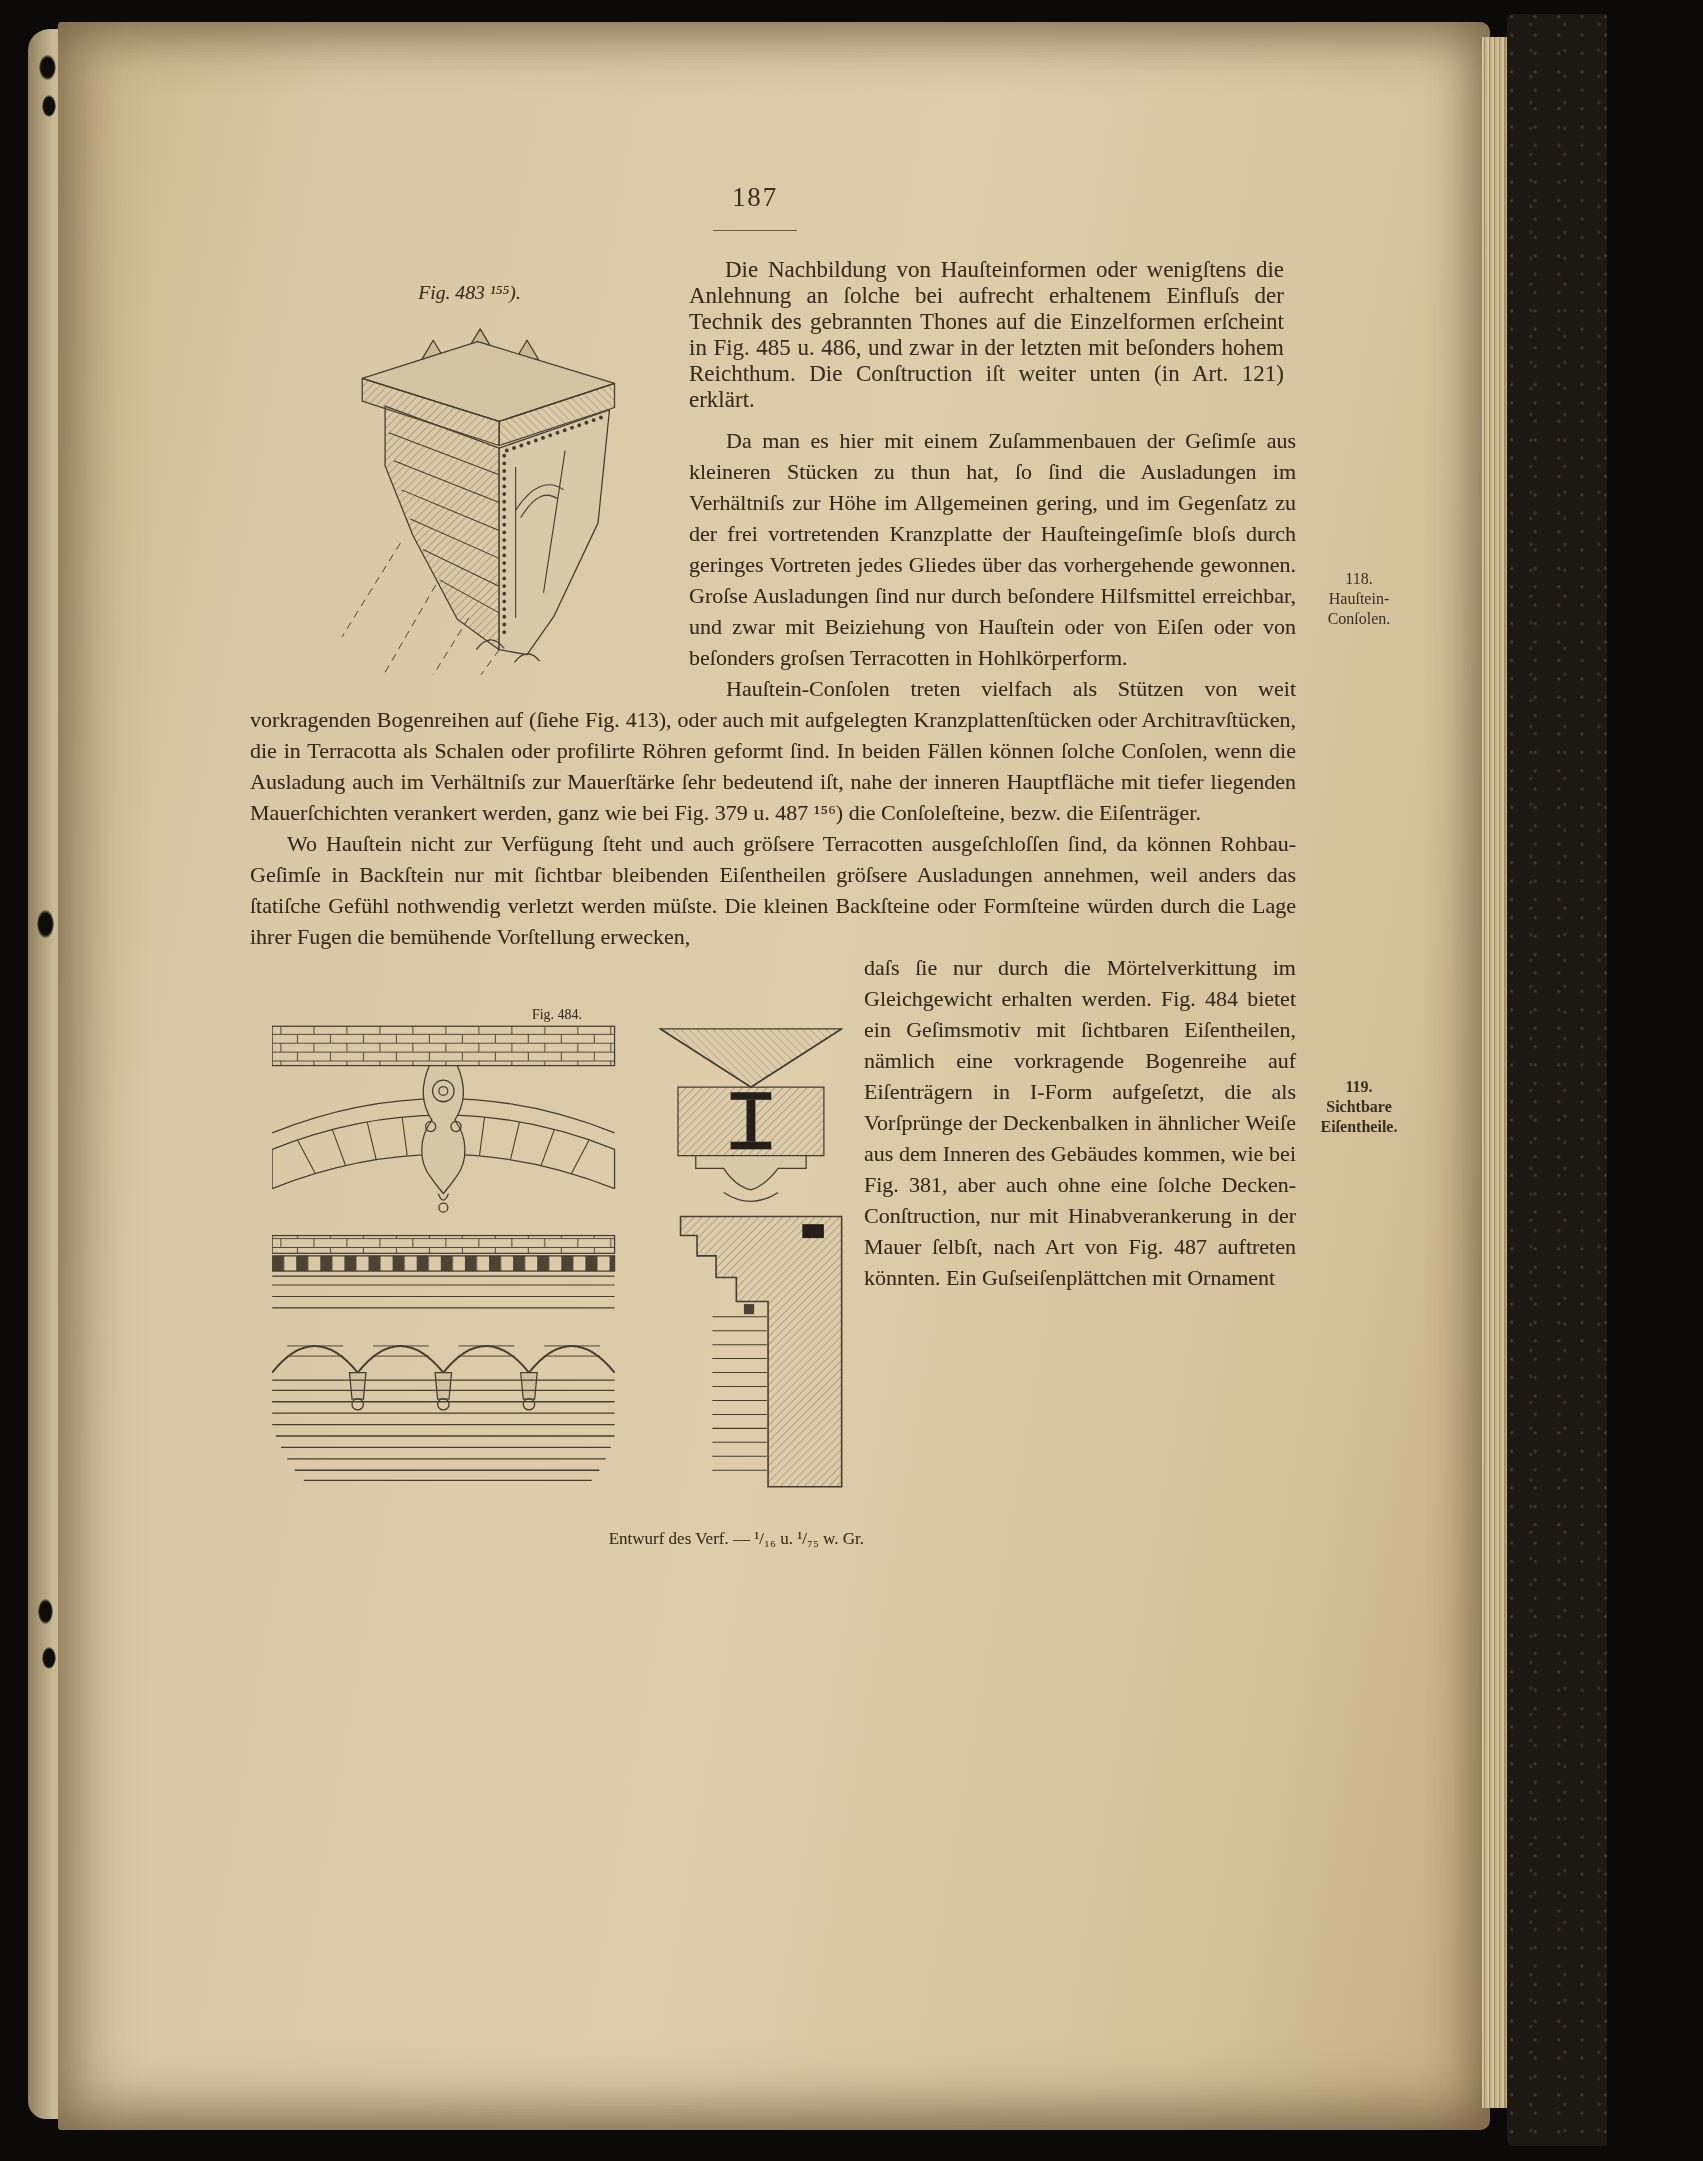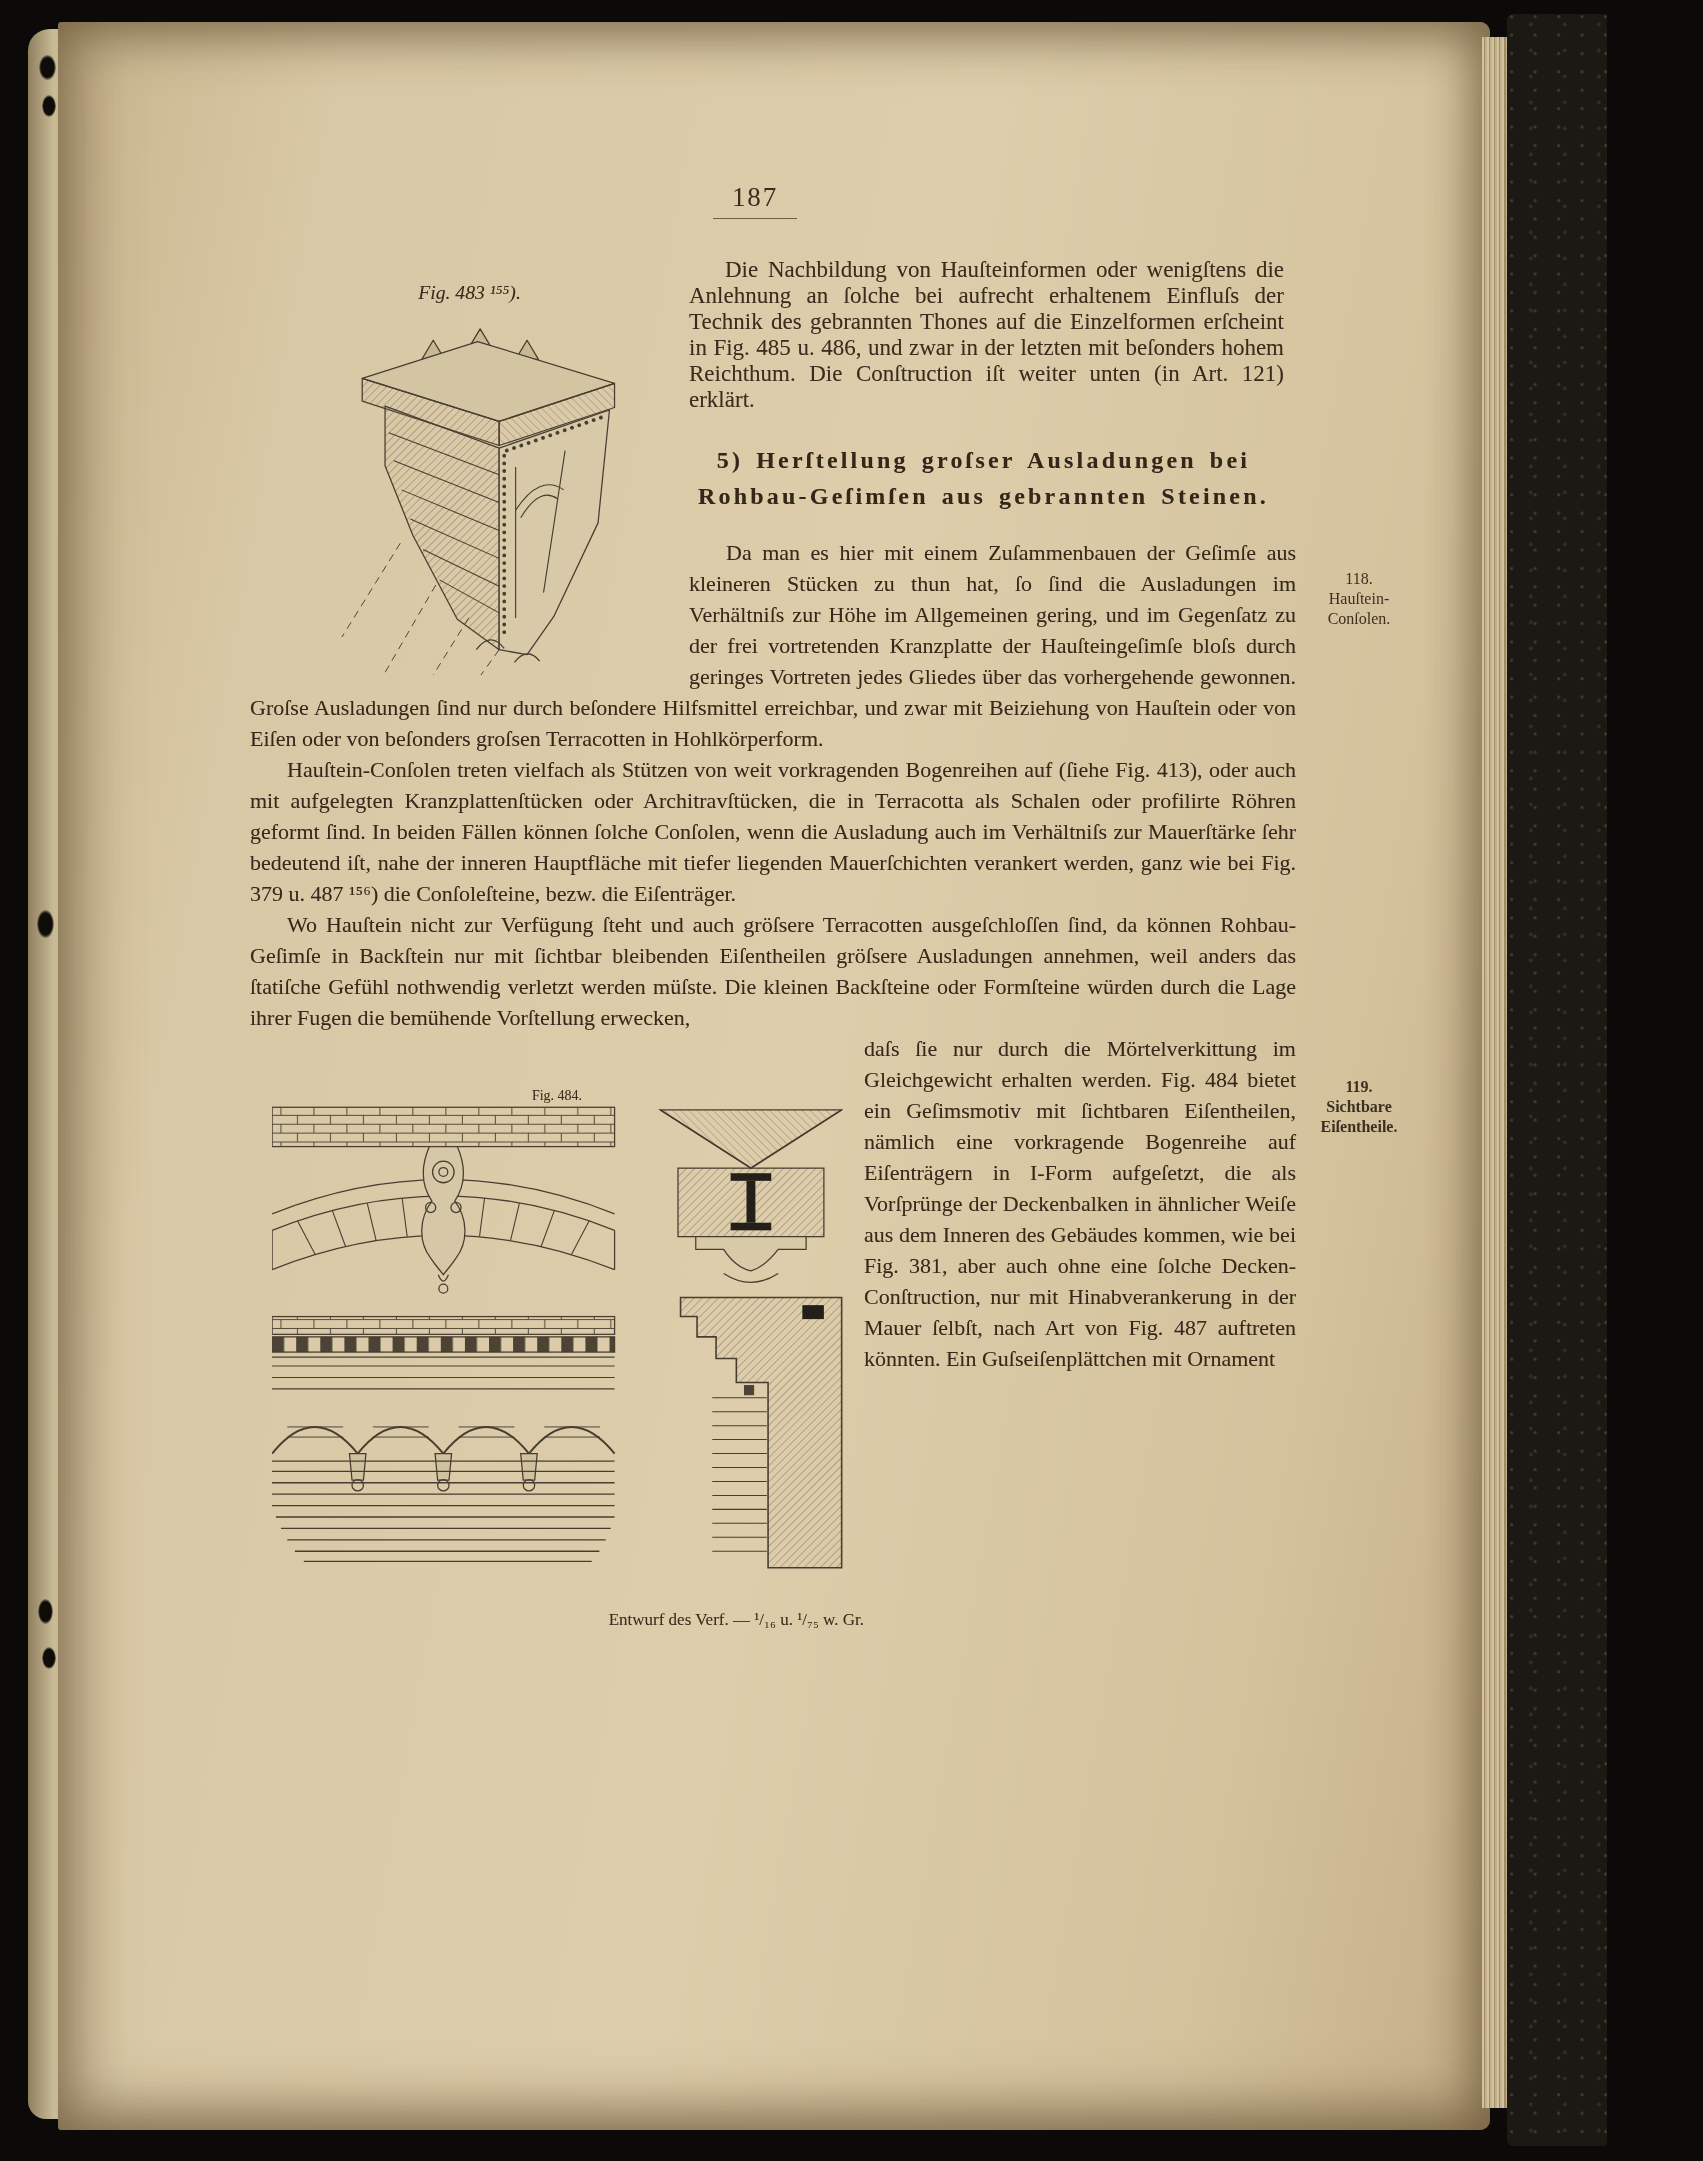--- a/index.html
+++ b/index.html
@@ -17,21 +17,21 @@
          background:repeating-linear-gradient(90deg,#d3c29e 0 1.9px,#a08d68 1.9px 3.2px,#c3b18c 3.2px 5.1px);}
   .cover{position:absolute;left:1507px;top:14px;width:100px;height:2132px;border-radius:6.3px 2.5px 2.5px 6.3px;
          background-color:#1c1915;
          background-image:radial-gradient(circle at 20% 15%, rgba(95,80,58,.55) 0 1.3px, transparent 1.9px),
                           radial-gradient(circle at 70% 40%, rgba(80,66,46,.45) 0 1.3px, transparent 2.5px);
          background-size:23.5px 18.4px,34px 26px;}
   .hole{position:absolute;border-radius:50%;background:radial-gradient(ellipse at center,#0e0c09 55%,rgba(20,16,12,0) 75%);}
 
   .pagenum{position:absolute;left:608px;top:160px;width:178px;text-align:center;
          font-size:27px;letter-spacing:1.9px;color:#3a2e20;}
-  .pagenum span{display:inline-block;padding:0 19px 5px;border-bottom:1.6px solid rgba(70,56,40,.75);}
+  .pagenum span{display:inline-block;padding:0 19px 17px;border-bottom:1.6px solid rgba(70,56,40,.75);}
 
   .text-col{position:absolute;left:192px;top:223px;width:1046px;
          text-shadow:0 0 0.6px rgba(56,42,26,.25);}
 
   .f483{float:left;width:439px;height:444px;font-style:italic;}
   .f484{float:left;width:614px;height:715px;padding-top:55px;box-sizing:border-box;}
   .flabel{text-align:center;font-size:19.7px;color:#3a2d1e;}
   .f483 .flabel{margin:36px 0 16.5px;}
   .f484 .flabel{margin:0 0 2px;font-size:14px;}
   .f483 svg{display:block;margin:0 auto;}
@@ -97,21 +97,20 @@
             <path d="M378 206 L532 152" stroke-dasharray="0.1 12" stroke-linecap="round" stroke-width="6"></path>
             <path d="M330 520 q22 -30 44 -2 M390 540 q20 -26 40 -2"></path>
             <path d="M210 352 L118 500 M266 418 L186 556 M318 470 L252 576 M366 520 L320 584" stroke-dasharray="12 9" stroke-width="1.5"></path>
             <path d="M300 574 h40 M356 584 h46 M416 568 h36" stroke-width="1.5"></path>
           </g>
         </svg>
       </div>
 
       <p class="intro">Die Nachbildung von Hauſteinformen oder wenigſtens die Anlehnung an ſolche bei aufrecht erhaltenem Einfluſs der Technik des gebrannten Thones auf die Einzelformen erſcheint in Fig. 485 u. 486, und zwar in der letzten mit beſonders hohem Reichthum. Die Conſtruction iſt weiter unten (in Art. 121) erklärt.</p>
 
-      <h2 class="heading">5) Herſtellung groſser Ausladungen bei Rohbau-Geſimſen aus gebrannten Steinen.</h2>
 
       <p class="para">Da man es hier mit einem Zuſammenbauen der Geſimſe aus kleineren Stücken zu thun hat, ſo ſind die Ausladungen im Verhältniſs zur Höhe im Allgemeinen gering, und im Gegenſatz zu der frei vortretenden Kranzplatte der Hauſteingeſimſe bloſs durch geringes Vortreten jedes Gliedes über das vorhergehende gewonnen. Groſse Ausladungen ſind nur durch beſondere Hilfsmittel erreichbar, und zwar mit Beiziehung von Hauſtein oder von Eiſen oder von beſonders groſsen Terracotten in Hohlkörperform.</p>
       <p class="para">Hauſtein-Conſolen treten vielfach als Stützen von weit vorkragenden Bogenreihen auf (ſiehe Fig. 413), oder auch mit aufgelegten Kranzplattenſtücken oder Architravſtücken, die in Terracotta als Schalen oder profilirte Röhren geformt ſind. In beiden Fällen können ſolche Conſolen, wenn die Ausladung auch im Verhältniſs zur Mauerſtärke ſehr bedeutend iſt, nahe der inneren Hauptfläche mit tiefer liegenden Mauerſchichten verankert werden, ganz wie bei Fig. 379 u. 487 ¹⁵⁶) die Conſoleſteine, bezw. die Eiſenträger.</p>
       <p class="para">Wo Hauſtein nicht zur Verfügung ſteht und auch gröſsere Terracotten ausgeſchloſſen ſind, da können Rohbau-Geſimſe in Backſtein nur mit ſichtbar bleibenden Eiſentheilen gröſsere Ausladungen annehmen, weil anders das ſtatiſche Gefühl nothwendig verletzt werden müſste. Die kleinen Backſteine oder Formſteine würden durch die Lage ihrer Fugen die bemühende Vorſtellung erwecken,</p>
 
       <div class="f484">
         <div class="flabel">Fig. 484.</div>
         <svg width="571" height="463" viewBox="0 0 900 730">
           <defs>
             <pattern id="gbrick" width="52" height="28" patternUnits="userSpaceOnUse">

